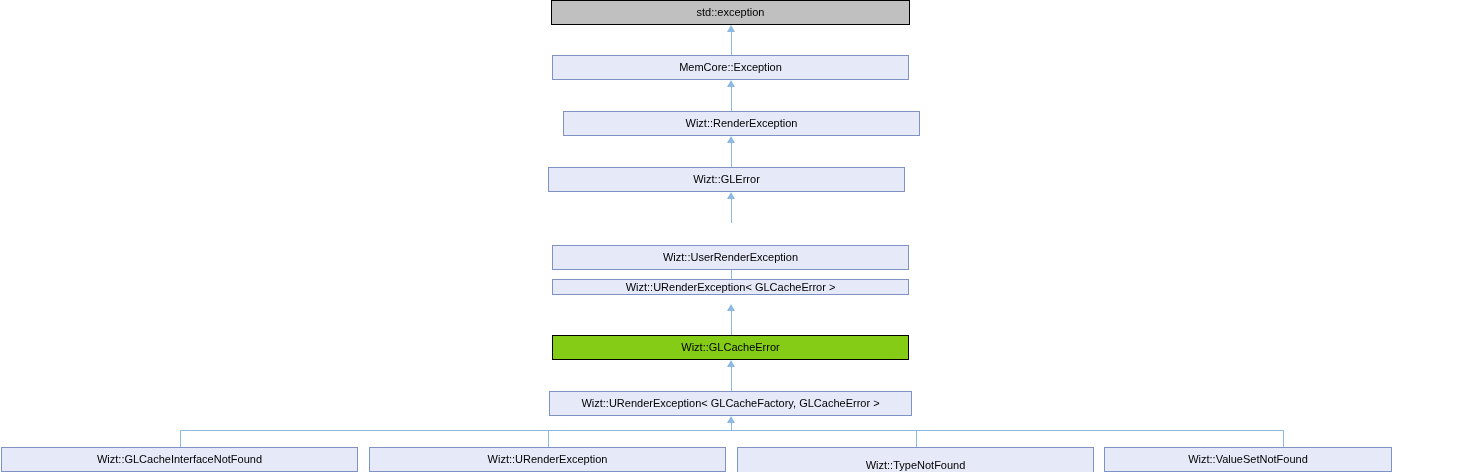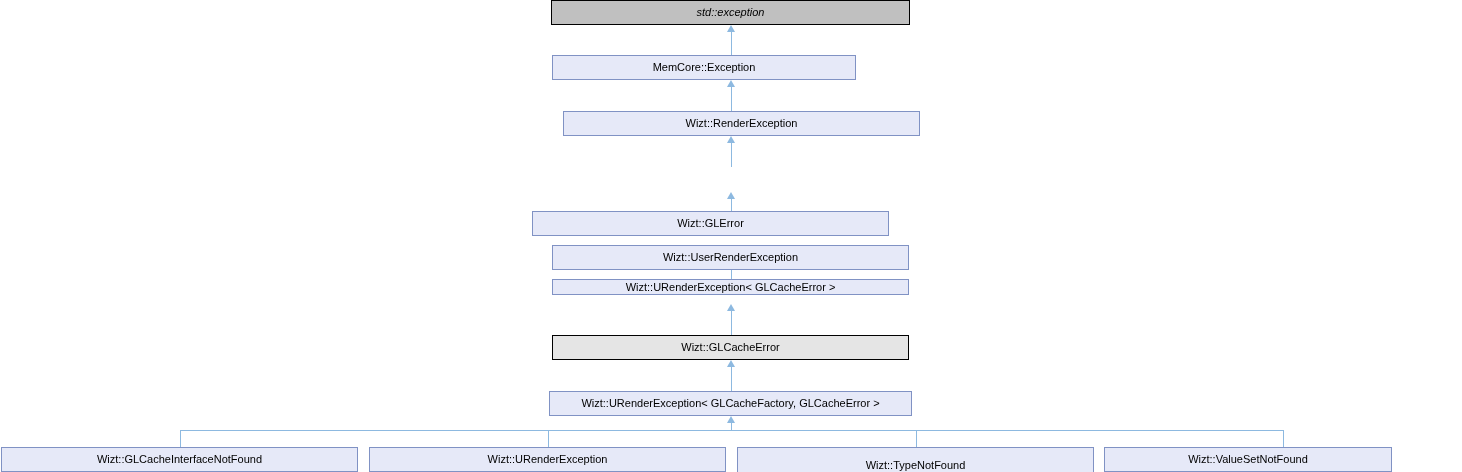--- a/index.html
+++ b/index.html
@@ -25,24 +25,23 @@
     justify-content: center;
     font-size: 11px;
     line-height: 11px;
     color: #000000;
     white-space: nowrap;
     letter-spacing: 0px;
   }
   .node.base {
     background: #c0c0c0;
     border: 1px solid #000000;
-    font-style: italic;
   }
   .node.current {
-    background: #e5e5e5;
+    background: #84cc16;
     border: 1px solid #000000;
   }
   .node.derived {
     background: #e6e9f8;
     border: 1px solid #8092c4;
   }
   .node-label {
     pointer-events: none;
   }
   .edge-v {
@@ -88,27 +87,27 @@
       <div class="arrow-up" style="left: 727px; top: 416px;"></div>
       <div class="edge-v" style="left: 180px; top: 430px; height: 17px;"></div>
       <div class="edge-v" style="left: 548px; top: 430px; height: 17px;"></div>
       <div class="edge-v" style="left: 916px; top: 430px; height: 17px;"></div>
       <div class="edge-v" style="left: 1283px; top: 430px; height: 17px;"></div>
     </div>
   <div id="node-layer">
       <div class="node base" style="left: 551px; top: 0px; width: 359px; height: 25px;">
         <span class="node-label">std::exception</span>
       </div>
-      <div class="node derived" style="left: 552px; top: 55px; width: 304px; height: 25px; justify-content: center;">
+      <div class="node derived" style="left: 552px; top: 55px; width: 357px; height: 25px; justify-content: center;">
         <span class="node-label">MemCore::Exception</span>
       </div>
       <div class="node derived" style="left: 563px; top: 111px; width: 357px; height: 25px;">
         <span class="node-label">Wizt::RenderException</span>
       </div>
-      <div class="node derived" style="left: 532px; top: 167px; width: 357px; height: 25px; margin-top: 44px;">
+      <div class="node derived" style="left: 548px; top: 167px; width: 357px; height: 25px;">
         <span class="node-label">Wizt::GLError</span>
       </div>
       <div class="node derived" style="left: 552px; top: 223px; width: 357px; height: 25px; margin-top: 22px;">
         <span class="node-label">Wizt::UserRenderException</span>
       </div>
       <div class="node derived" style="left: 552px; top: 279px; width: 357px; height: 16px;">
         <span class="node-label">Wizt::URenderException&lt; GLCacheError &gt;</span>
       </div>
       <div class="node current" style="left: 552px; top: 335px; width: 357px; height: 25px;">
         <span class="node-label">Wizt::GLCacheError</span>

